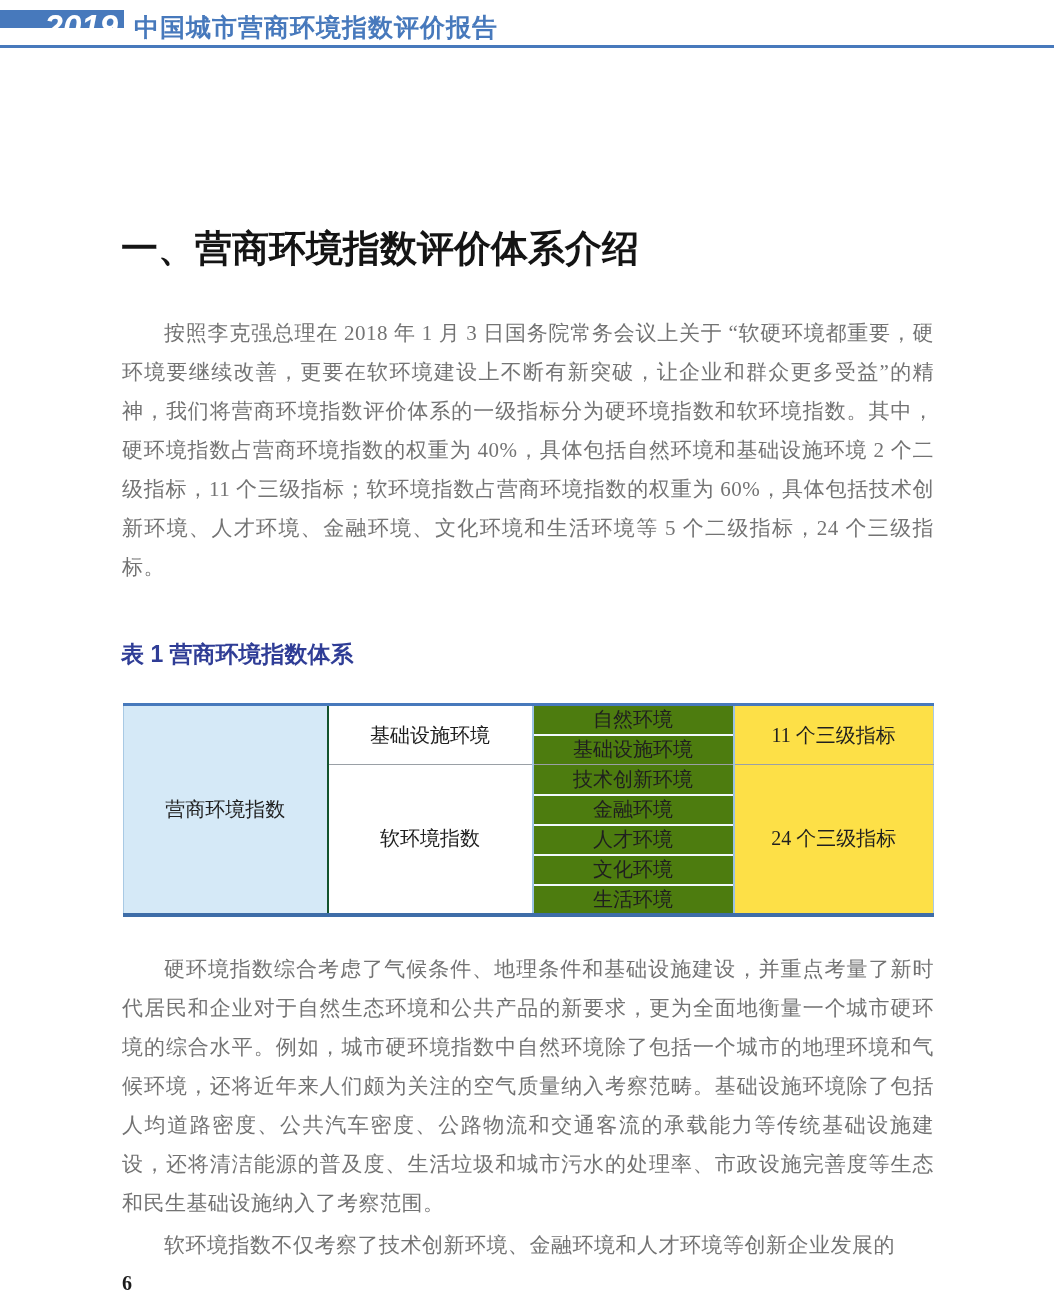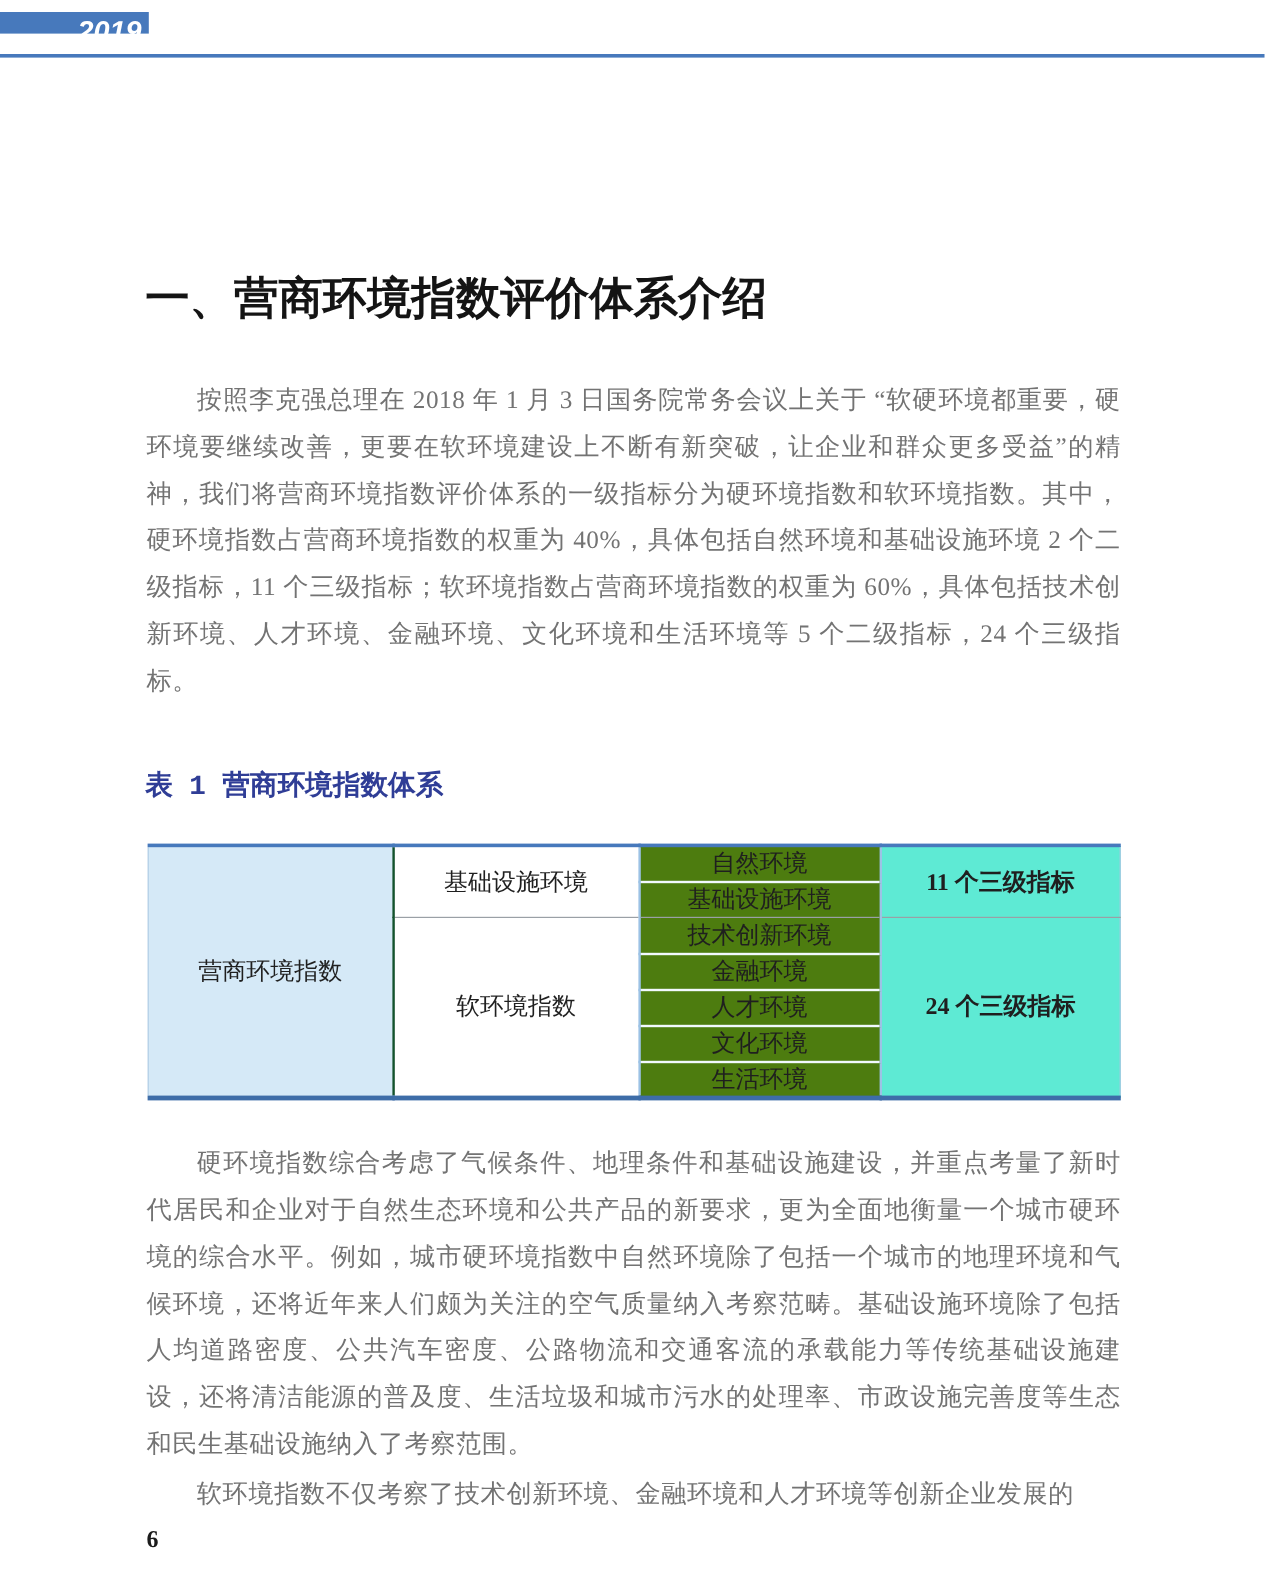--- a/index.html
+++ b/index.html
@@ -21,21 +21,21 @@
     position: absolute;
     left: 0; top: 10;
     top: 10px;
     width: 124px;
     height: 18px;
     background: #4779BC;
     color: #ffffff;
     font-family: "Liberation Sans", sans-serif;
     font-weight: bold;
     font-style: italic;
-    font-size: 24px;
+    font-size: 33px;
     line-height: 33px;
     text-align: right;
     padding-right: 6px;
     box-sizing: border-box;
   }
   .report-title {
     position: absolute;
     left: 134px; top: 10px;
     height: 33px;
     line-height: 34px;
@@ -78,21 +78,21 @@
     letter-spacing: 0.5px;
   }
   .par-1 { top: 314px; }
   .par-2 { top: 950px; }
   .par-3 { top: 1226px; }
 
   
   .table-caption {
     position: absolute;
     left: 121px; top: 639px;
-    font-family: Liberation Mono, monospace;
+    font-family: Liberation Sans, sans-serif;
     font-weight: bold;
     font-size: 23px;
     color: #2F3D96;
     white-space: nowrap;
   }
 
   
   .index-table {
     position: absolute;
     left: 123px; top: 703px;
@@ -117,41 +117,42 @@
     border-right: 2px solid #14532d;
   }
   .c-l2 {
     background: #ffffff;
     border-right: 2px solid #9CC2E5;
   }
   .c-l3 {
     background: #4d7c0f;
     border-right: 2px solid #9CC2E5;
   }
-  .c-note { background: #5eead4; font-weight: bold; }
+  .c-note { background: #fde047; }
   .sep   { border-top: 2px solid #F2F9FE; }
   .secline { border-top: 1px solid #9AA0A6; }
 
   
   .page-number {
     position: absolute;
     left: 122px; top: 1272px;
     font-size: 20px;
     font-weight: bold;
     color: #1b1b1b;
   }
 </style>
 </head>
 <body>
 
 <div class="page">
 
   <div class="year-band">
     <span>2019</span>
   </div>
+  <div class="report-title">中国城市营商环境指数评价报告</div>
   <div class="header-rule"></div>
 
   <div class="section-title">一、营商环境指数评价体系介绍</div>
 
   <div class="body-par par-1">按照李克强总理在 2018 年 1 月 3 日国务院常务会议上关于 “软硬环境都重要，硬环境要继续改善，更要在软环境建设上不断有新突破，让企业和群众更多受益”的精神，我们将营商环境指数评价体系的一级指标分为硬环境指数和软环境指数。其中，硬环境指数占营商环境指数的权重为 40%，具体包括自然环境和基础设施环境 2 个二级指标，11 个三级指标；软环境指数占营商环境指数的权重为 60%，具体包括技术创新环境、人才环境、金融环境、文化环境和生活环境等 5 个二级指标，24 个三级指标。</div>
 
   <div class="table-caption">表 1 营商环境指数体系</div>
 
   <table class="index-table">
     <colgroup>

